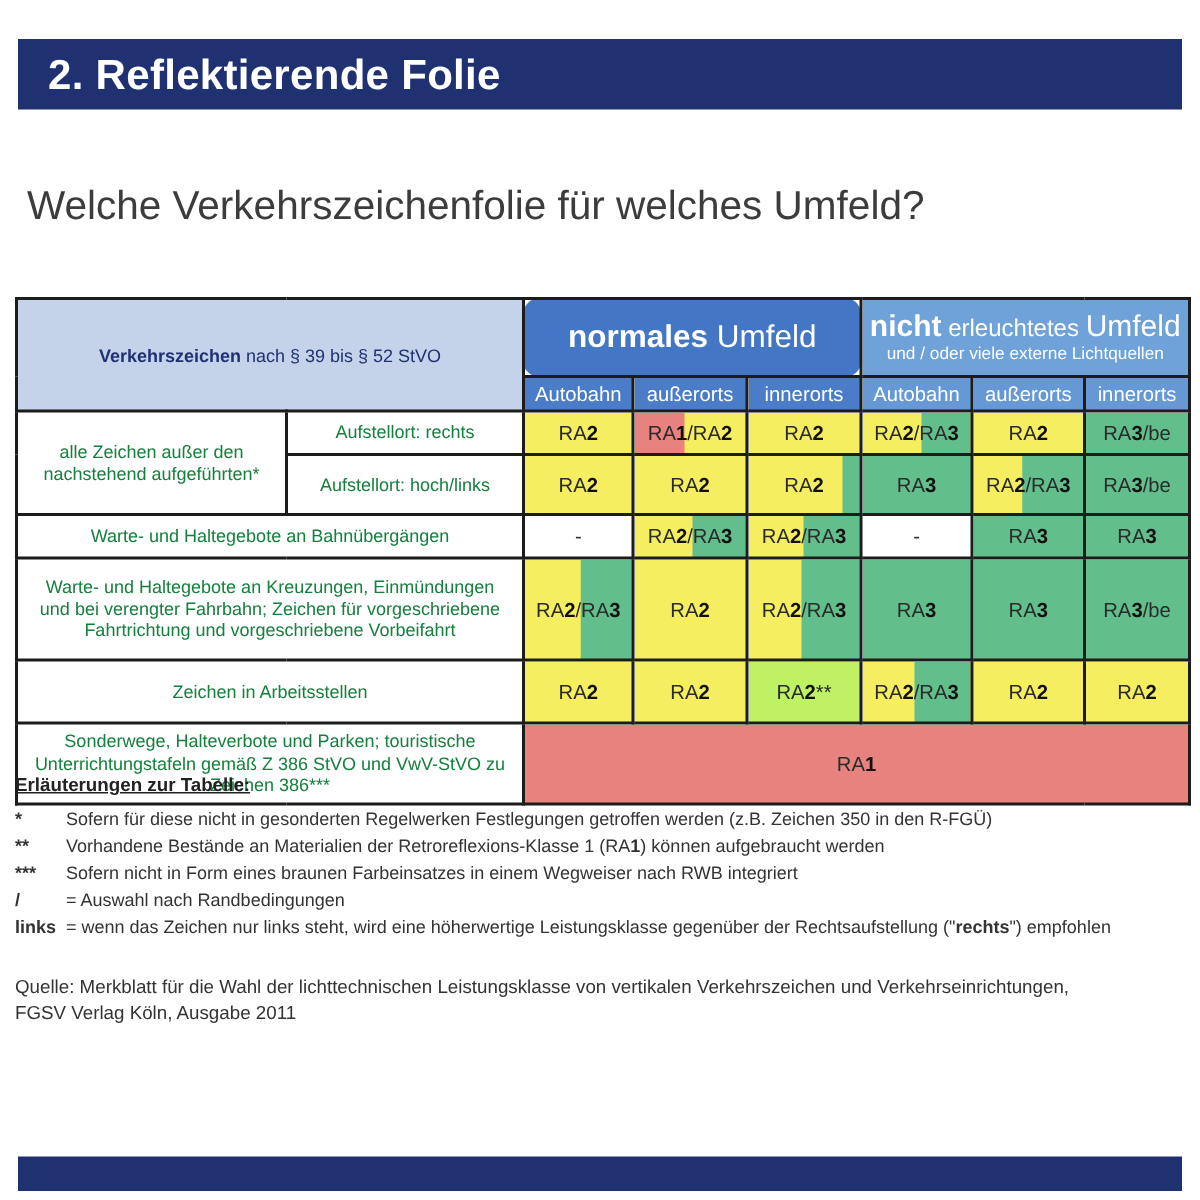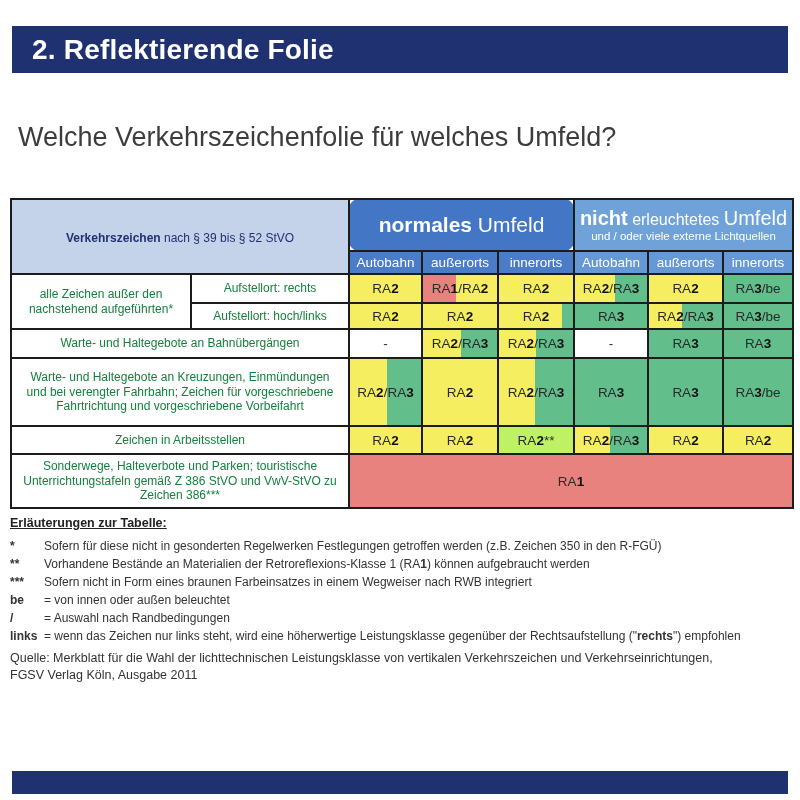--- a/index.html
+++ b/index.html
@@ -103,21 +103,21 @@
     <tr style="height: 29px;">
           <td class="lbl" rowspan="2">alle Zeichen außer den nachstehend aufgeführten*</td>
           <td class="lbl">Aufstellort: rechts</td>
           <td class="ra" style="background: rgb(245, 238, 96);">RA<b>2</b></td>
           <td class="ra" style="background: linear-gradient(90deg, rgb(232, 130, 126) 0px, rgb(232, 130, 126) 45%, rgb(245, 238, 96) 45%, rgb(245, 238, 96) 100%);">RA<b>1</b>/RA<b>2</b></td>
           <td class="ra" style="background: rgb(245, 238, 96);">RA<b>2</b></td>
           <td class="ra" style="background: linear-gradient(90deg, rgb(245, 238, 96) 0px, rgb(245, 238, 96) 55%, rgb(98, 190, 139) 55%, rgb(98, 190, 139) 100%);">RA<b>2</b>/RA<b>3</b></td>
           <td class="ra" style="background: rgb(245, 238, 96);">RA<b>2</b></td>
           <td class="ra" style="background: rgb(98, 190, 139);">RA<b>3</b>/be</td>
         </tr>
-        <tr style="height: 26px;">
+        <tr style="height: 40px;">
           <td class="lbl">Aufstellort: hoch/links</td>
           <td class="ra" style="background: rgb(245, 238, 96);">RA<b>2</b></td>
           <td class="ra" style="background: rgb(245, 238, 96);">RA<b>2</b></td>
           <td class="ra" style="background: linear-gradient(90deg, rgb(245, 238, 96) 0px, rgb(245, 238, 96) 85%, rgb(98, 190, 139) 85%, rgb(98, 190, 139) 100%);">RA<b>2</b></td>
           <td class="ra" style="background: rgb(98, 190, 139);">RA<b>3</b></td>
           <td class="ra" style="background: linear-gradient(90deg, rgb(245, 238, 96) 0px, rgb(245, 238, 96) 45%, rgb(98, 190, 139) 45%, rgb(98, 190, 139) 100%);">RA<b>2</b>/RA<b>3</b></td>
           <td class="ra" style="background: rgb(98, 190, 139);">RA<b>3</b>/be</td>
         </tr>
         <tr style="height: 29px;">
           <td class="lbl" colspan="2">Warte- und Haltegebote an Bahnübergängen</td>
@@ -130,21 +130,21 @@
         </tr>
         <tr style="height: 68px;">
           <td class="lbl" colspan="2">Warte- und Haltegebote an Kreuzungen, Einmündungen und bei verengter Fahrbahn; Zeichen für vorgeschriebene Fahrtrichtung und vorgeschriebene Vorbeifahrt</td>
           <td class="ra" style="background: linear-gradient(90deg, rgb(245, 238, 96) 0px, rgb(245, 238, 96) 52%, rgb(98, 190, 139) 52%, rgb(98, 190, 139) 100%);">RA<b>2</b>/RA<b>3</b></td>
           <td class="ra" style="background: rgb(245, 238, 96);">RA<b>2</b></td>
           <td class="ra" style="background: linear-gradient(90deg, rgb(245, 238, 96) 0px, rgb(245, 238, 96) 48%, rgb(98, 190, 139) 48%, rgb(98, 190, 139) 100%);">RA<b>2</b>/RA<b>3</b></td>
           <td class="ra" style="background: rgb(98, 190, 139);">RA<b>3</b></td>
           <td class="ra" style="background: rgb(98, 190, 139);">RA<b>3</b></td>
           <td class="ra" style="background: rgb(98, 190, 139);">RA<b>3</b>/be</td>
         </tr>
-        <tr style="height: 28px; padding-left: 46px;">
+        <tr style="height: 42px; padding-left: 46px;">
           <td class="lbl" colspan="2">Zeichen in Arbeitsstellen</td>
           <td class="ra" style="background: rgb(245, 238, 96);">RA<b>2</b></td>
           <td class="ra" style="background: rgb(245, 238, 96);">RA<b>2</b></td>
           <td class="ra" style="background: #bef264;">RA<b>2</b>**</td>
           <td class="ra" style="background: linear-gradient(90deg, rgb(245, 238, 96) 0px, rgb(245, 238, 96) 48%, rgb(98, 190, 139) 48%, rgb(98, 190, 139) 100%);">RA<b>2</b>/RA<b>3</b></td>
           <td class="ra" style="background: rgb(245, 238, 96);">RA<b>2</b></td>
           <td class="ra" style="background: rgb(245, 238, 96);">RA<b>2</b></td>
         </tr>
         <tr style="height: 54px;">
           <td class="lbl" colspan="2">Sonderwege, Halteverbote und Parken; touristische Unterrichtungstafeln gemäß Z 386 StVO und VwV-StVO zu Zeichen 386***</td>
@@ -163,24 +163,20 @@
       </div>
       <div class="legend-item">
         <span class="m">**</span>
         <span class="t">Vorhandene Bestände an Materialien der Retroreflexions-Klasse 1 (RA<b>1</b>) können aufgebraucht werden</span>
       </div>
       <div class="legend-item">
         <span class="m">***</span>
         <span class="t">Sofern nicht in Form eines braunen Farbeinsatzes in einem Wegweiser nach RWB integriert</span>
       </div>
       <div class="legend-item">
-        <span class="m">be</span>
-        <span class="t">= von innen oder außen beleuchtet</span>
-      </div>
-      <div class="legend-item">
         <span class="m">/</span>
         <span class="t">= Auswahl nach Randbedingungen</span>
       </div>
       <div class="legend-item">
         <span class="m">links</span>
         <span class="t">= wenn das Zeichen nur links steht, wird eine höherwertige Leistungsklasse gegenüber der Rechtsaufstellung ("<b>rechts</b>") empfohlen</span>
       </div>
     </div>
 </div>
 

